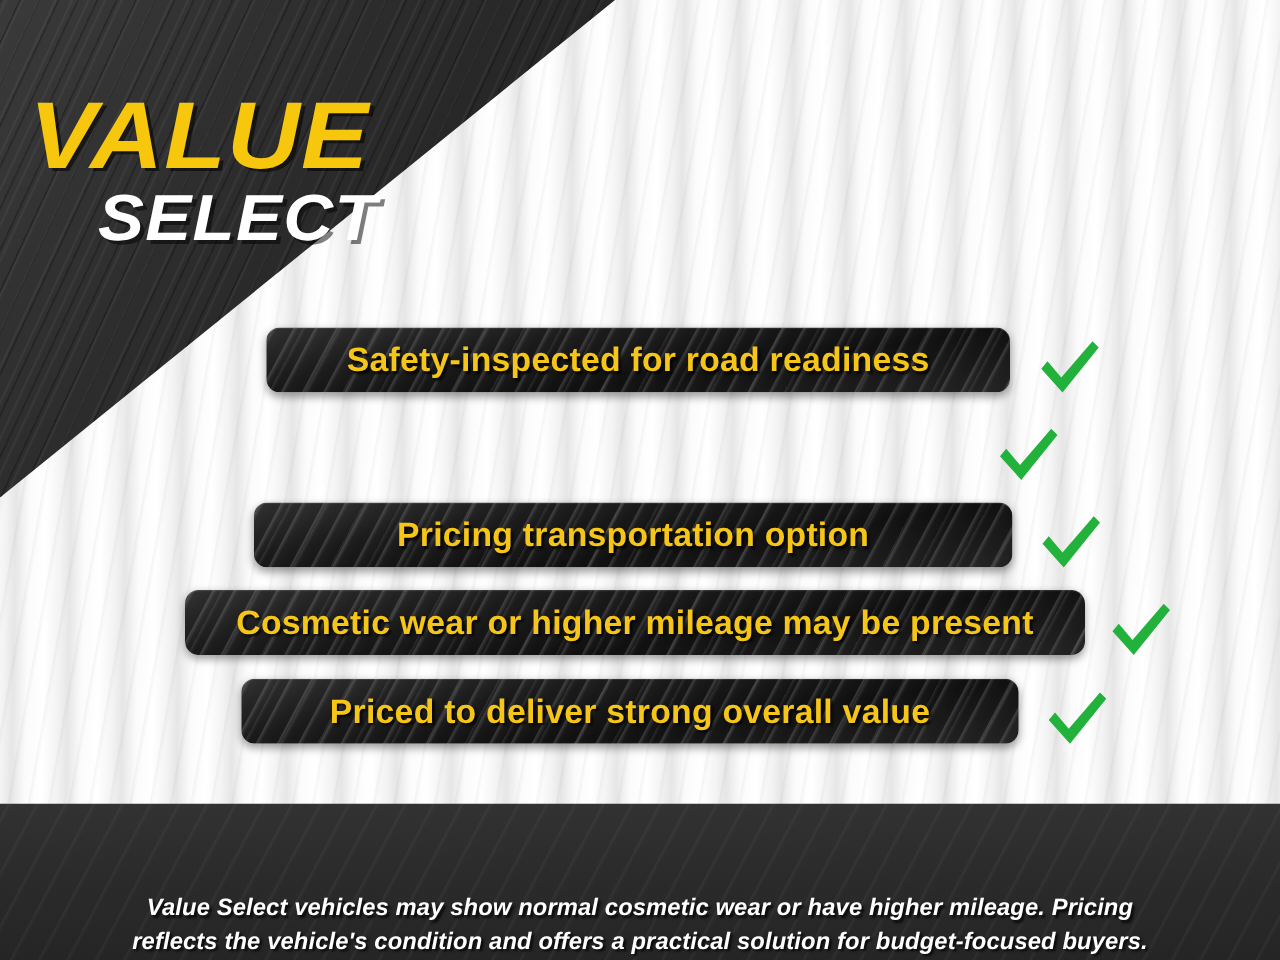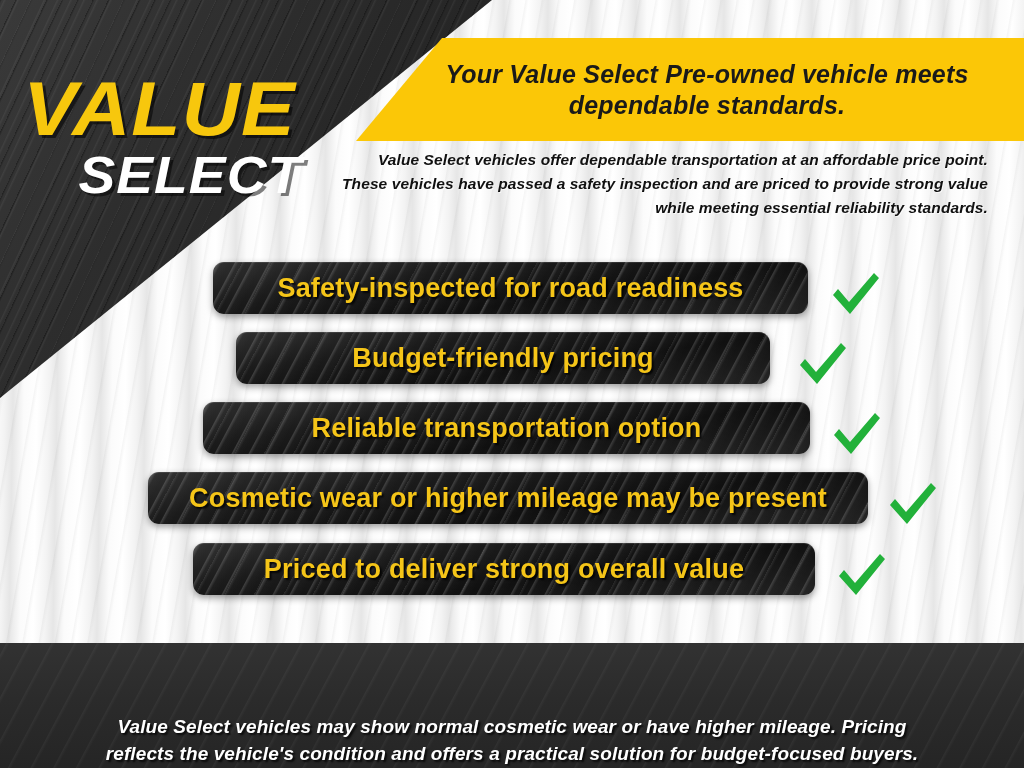--- a/index.html
+++ b/index.html
@@ -146,53 +146,46 @@
 
 <div id="poster">
 
   <div class="wedge"></div>
 
   <div class="logo">
     <div class="logo-value">VALUE</div>
     <div class="logo-select">SELECT</div>
   </div>
 
-  <div class="banner">
-    <div class="banner-text">Your Value Select Pre-owned vehicle meets dependable standards.</div>
-  </div>
-
-  <div class="intro">Value Select vehicles offer dependable transportation at an affordable price point. These vehicles have passed a safety inspection and are priced to provide strong value while meeting essential reliability standards.</div>
+
 
   <div class="bars">
 
     <div class="bar-row" style="left:213px; top:0px; width:650px;">
       <div class="bar" style="width:595px;">
         <span class="bar-label">Safety-inspected for road readiness</span>
       </div>
       <div class="check" style="left:612px;">
         <svg viewBox="0 0 58 56">
             <path d="M8 29 L13 23 L24 36 L49 7 L54 12 L25 48 Z" fill="#22B13A"></path>
           </svg>
       </div>
     </div>
 
     <div class="bar-row" style="left:236px; top:70px; width:620px;">
-      <div class="bar" style="width:534px;">
-        <span class="bar-label">Budget-friendly pricing</span>
-      </div>
       <div class="check" style="left:556px;">
         <svg viewBox="0 0 58 56">
             <path d="M8 29 L13 23 L24 36 L49 7 L54 12 L25 48 Z" fill="#22B13A"></path>
           </svg>
       </div>
     </div>
 
     <div class="bar-row" style="left:203px; top:140px; width:665px;">
       <div class="bar" style="width:607px;">
-        <span class="bar-label">Reliable transportation option</span>
+        <span class="bar-label">Pricing transportation option</span>
       </div>
       <div class="check" style="left:623px;">
         <svg viewBox="0 0 58 56">
             <path d="M8 29 L13 23 L24 36 L49 7 L54 12 L25 48 Z" fill="#22B13A"></path>
           </svg>
       </div>
     </div>
 
     <div class="bar-row" style="left:148px; top:210px; width:790px;">
       <div class="bar" style="width:720px;">

